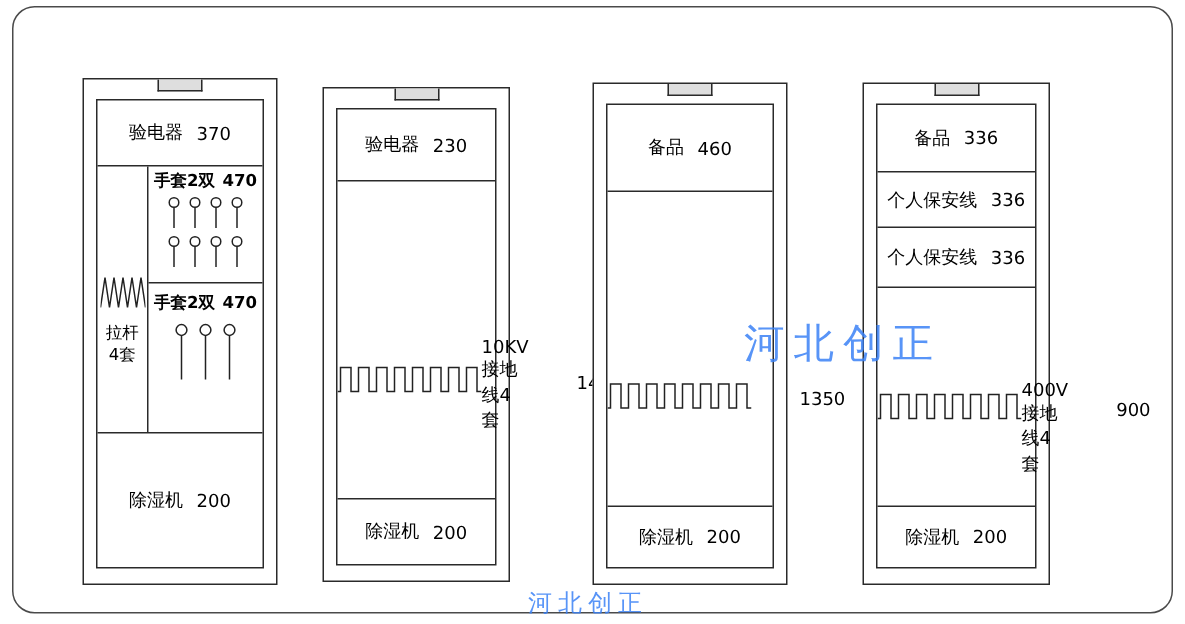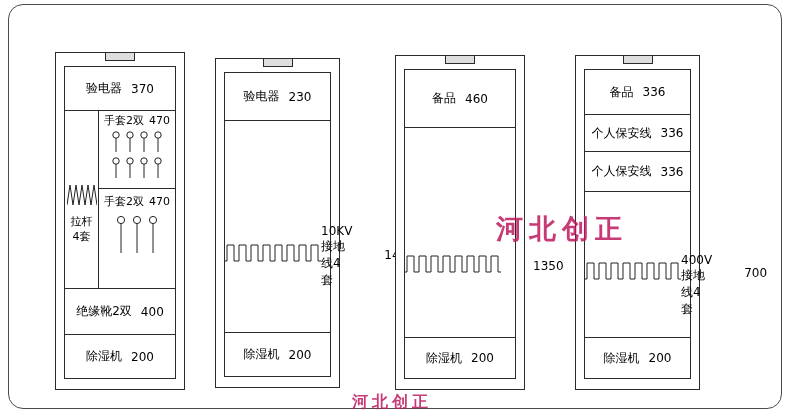--- a/index.html
+++ b/index.html
@@ -25,21 +25,21 @@
     border:1px solid #2a2a2a; display:flex; flex-direction:column; background:#fff;
   }
 
   .sec {
     display:flex; align-items:center; justify-content:center; gap:9px;
     font-size:12px; border-bottom:1px solid #2a2a2a; flex-shrink:0;
   }
   .sec.last { border-bottom:none; flex:1; }
 
   .pair { display:flex; align-items:center; gap:9px; font-size:12px; }
-  .pair.small { font-size:11px; gap:5px; }
+  .pair.small { font-size:11px; gap:5px;font-weight:bold; }
 
   .mid { display:flex; flex-direction:row; border-bottom:1px solid #2a2a2a; flex-shrink:0; }
 
   .leftcol {
     width:34px; border-right:1px solid #2a2a2a;
     display:flex; flex-direction:column; align-items:center; justify-content:center;
     gap:8px; padding-top:26px;
   }
   .rod-label { font-size:11px; text-align:center; line-height:1.35; }
 
@@ -55,21 +55,21 @@
     border-bottom:1px solid #2a2a2a; font-size:12px;
   }
   .midcol .val { margin-top:4px; }
   .midcol .shift-r { margin-left:32px; }
   .midline { margin-top:8px; }
 
   .icon { display:block; line-height:0; }
 
   .watermark {
     position:absolute; z-index:6; white-space:nowrap;
-    color:#be185d; letter-spacing:6px; font-weight:bold; opacity:0.85;
+    color:#3b82f6; letter-spacing:6px; font-weight:normal; opacity:0.85;
   }
   .watermark.center { left:496px; top:211px; font-size:27px; }
   .watermark.bottom { left:352px; top:392px; font-size:16px; letter-spacing:4px; }
 </style>
 </head>
 <body>
 
 <div class="canvas">
   <div class="frame"></div>
 
@@ -140,24 +140,20 @@
                   <circle cx="25" cy="5" r="3.6"></circle>
                     <line x1="25" y1="8.6" x2="25" y2="38"></line>
                   <circle cx="41" cy="5" r="3.6"></circle>
                     <line x1="41" y1="8.6" x2="41" y2="38"></line>
                 </g>
               </svg>
             </span>
           </div>
         </div>
       </div>
-      <div class="sec" style="height:46px">
-        <span>绝缘靴2双</span>
-        <span>400</span>
-      </div>
       <div class="sec last">
         <span>除湿机</span>
         <span>200</span>
       </div>
     </div>
   </div>
 
   <div class="cabinet" style="left:215px;top:58px;width:125px;height:330px">
     <div class="notch"></div>
     <div class="inner">
@@ -218,21 +214,21 @@
         <span>个人保安线</span>
         <span>336</span>
       </div>
       <div class="midcol" style="height:146px;padding-top:13px">
         <span class="icon">
           <svg width="96" height="22" viewBox="0 0 96 22">
             <path d="M0 19 H2 V3 H9 V19 H14 V3 H21 V19 H26 V3 H33 V19 H38 V3 H45 V19 H50 V3 H57 V19 H62 V3 H69 V19 H74 V3 H81 V19 H86 V3 H93 V19 H96" fill="none" stroke="#222" stroke-width="1"></path>
           </svg>
         </span>
         <div class="midline" style="margin-top:28px">400V接地线4套</div>
-        <div class="val shift-r">700</div>
+        <div class="val shift-r">900</div>
       </div>
       <div class="sec last">
         <span>除湿机</span>
         <span>200</span>
       </div>
     </div>
   </div>
 
   <div class="watermark center">河北创正</div>
   <div class="watermark bottom">河北创正</div>

